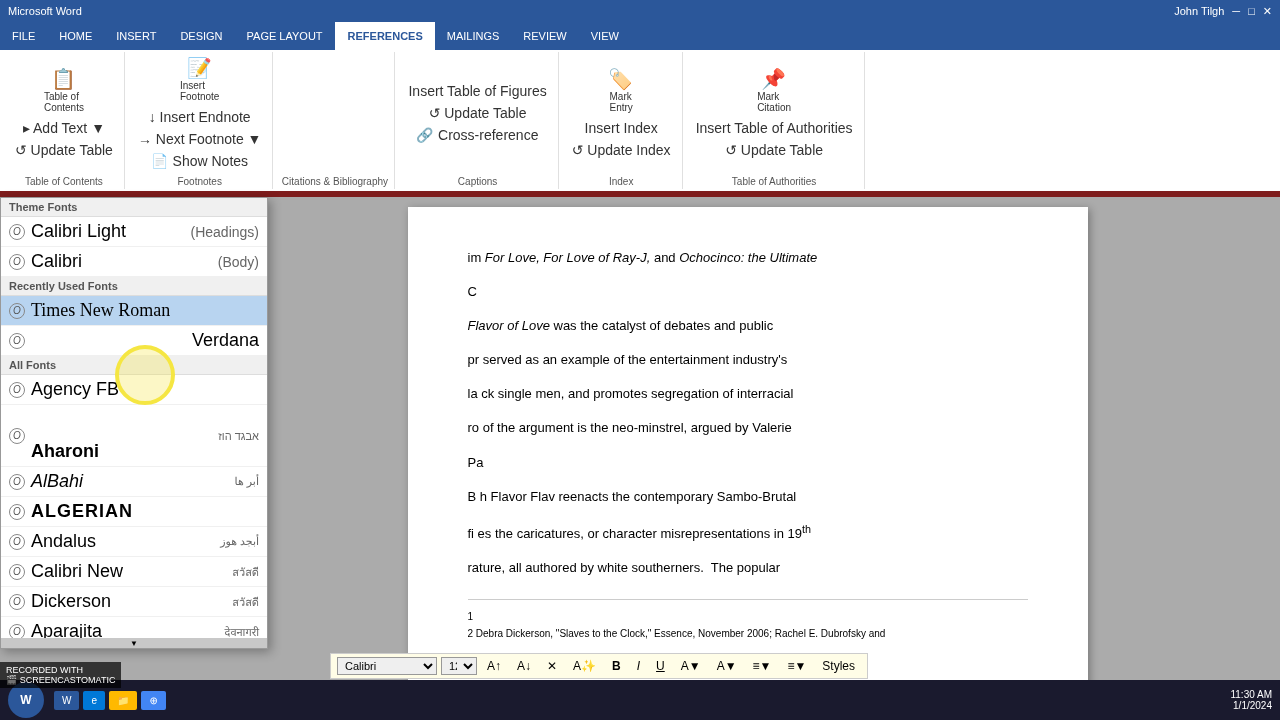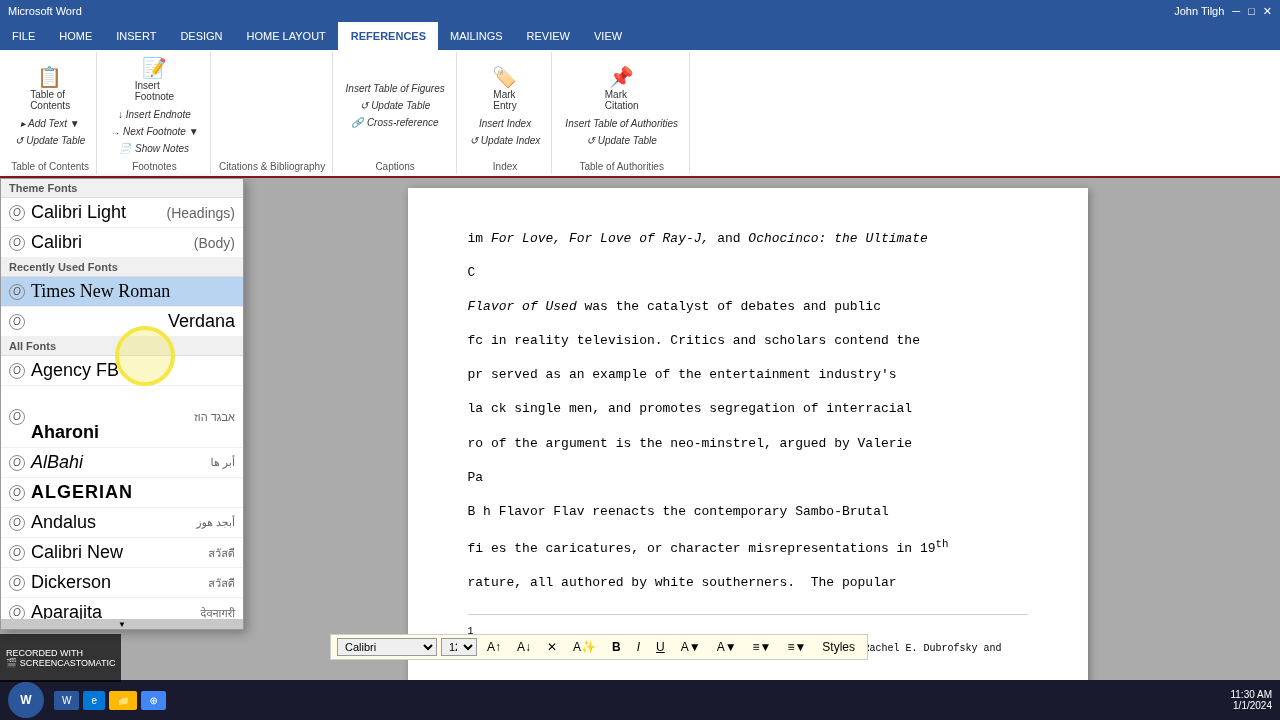--- a/index.html
+++ b/index.html
@@ -14,21 +14,21 @@
       align-items: center;
       justify-content: space-between;
       padding: 0 8px;
       font-size: 11px;
     }
     .title-bar-right { display: flex; gap: 8px; }
 
     
     .ribbon {
       background: #fff;
-      border-bottom: 2px solid #7f1d1d;
+      border-bottom: 6px solid #7f1d1d;
     }
 
     
     .tab-bar {
       display: flex;
       background: #2b579a;
       height: 28px;
     }
     .tab-item {
       padding: 0 12px;
@@ -90,25 +90,24 @@
       border: 1px solid transparent;
     }
     .ribbon-btn .icon { font-size: 20px; line-height: 1; margin-bottom: 2px; }
     .ribbon-btn-small {
       display: flex;
       align-items: flex-end;
       gap: 3px;
       padding: 2px 4px;
       cursor: pointer;
       border-radius: 2px;
-      font-size: 10px;
+      font-size: 14px;
       color: #333;
       white-space: nowrap;
       border: 1px solid transparent;
-      font-style: italic;
     }
 
     .left-panel {
       width: 215px;
       background: #ababab;
       flex-shrink: 0;
     }
 
     .document-area {
       flex: 1;
@@ -125,30 +124,30 @@
       width: 680px;
       min-height: 400px;
       padding: 40px 60px;
       box-shadow: 2px 2px 8px rgba(0,0,0,0.3);
       font-size: 12px;
       line-height: 1.6;
       color: #000;
       position: relative;
     }
 
-    .doc-text { font-family: Liberation Mono, monospace; font-size: 13px; line-height: 1.7; }
+    .doc-text { font-family: Liberation Sans, sans-serif; font-size: 13px; line-height: 1.7; }
     .doc-text em { font-style: italic; }
     .doc-text p { margin-bottom: 12px; }
 
     
     .font-dropdown {
       position: absolute;
       top: 168px;
       left: 330px;
-      width: 244px;
+      width: 268px;
       background: white;
       border: 1px solid #999;
       box-shadow: 3px 3px 10px rgba(0,0,0,0.3);
       z-index: 1000;
       font-size: 12px;
     }
 
     .font-dropdown-scroll {
       max-height: 440px;
       overflow-y: auto;
@@ -275,21 +274,21 @@
   </div>
 </div>
 
 <div class="ribbon">
 
   <div class="tab-bar">
     <div class="tab-item">FILE</div>
     <div class="tab-item">HOME</div>
     <div class="tab-item">INSERT</div>
     <div class="tab-item">DESIGN</div>
-    <div class="tab-item">HOME LAYOUT</div>
+    <div class="tab-item">PAGE LAYOUT</div>
     <div class="tab-item active">REFERENCES</div>
     <div class="tab-item">MAILINGS</div>
     <div class="tab-item">REVIEW</div>
     <div class="tab-item">VIEW</div>
   </div>
 
   <div class="ribbon-toolbar">
 
     <div class="ribbon-group">
       <div class="ribbon-group-content">
@@ -383,22 +382,21 @@
 
 <div style="position: relative; display: flex; height: calc(720px - 22px - 28px - 88px - 40px);">
 
   <div class="left-panel" style="background: #ababab; width: 215px;"></div>
 
   <div class="document-area" style="flex:1; background: #ababab; overflow: hidden; position: relative;">
     <div class="document-page">
       <div class="doc-text">
         <p>im <em>For Love, For Love of Ray-J,</em> and <em>Ochocinco: the Ultimate</em></p>
         <p>C</p>
-        <p><em>Flavor of Used</em> was the catalyst of debates and public</p>
-        <p>fc in reality television. Critics and scholars contend the</p>
+        <p><em>Flavor of Love</em> was the catalyst of debates and public</p>
         <p>pr served as an example of the entertainment industry's</p>
         <p>la ck single men, and promotes segregation of interracial</p>
         <p>ro of the argument is the neo-minstrel, argued by Valerie</p>
         <p>Pa</p>
         <p>B h Flavor Flav reenacts the contemporary Sambo-Brutal</p>
         <p>fi es the caricatures, or character misrepresentations in 19<sup>th</sup></p>
         <p>rature, all authored by white southerners.&nbsp; The popular</p>
         <div class="doc-footnote">
           <div>1</div>
           <div>2 Debra Dickerson, "Slaves to the Clock," Essence, November 2006; Rachel E. Dubrofsky and</div>
@@ -525,21 +523,21 @@
 <div class="status-bar" style="position: relative; bottom: auto;">
 
   <div style="flex:1;"></div>
 
 </div>
 
 <div class="taskbar">
   <div style="display:flex; align-items:center; gap:6px; padding: 0 8px; width:100%;">
     <div style="width:36px; height:36px; background:#2b579a; border-radius:50%; display:flex; align-items:center; justify-content:center; color:white; font-weight:bold; cursor:pointer;">W</div>
 
-    <div style="position:absolute; bottom:38px; left:0; background:rgba(0,0,0,0.7); color:white; font-size:9px; padding:14px 6px;margin-top:14px;">RECORDED WITH<br>🎬 SCREENCASTOMATIC</div>
+    <div style="position:absolute; bottom:32px; left:0; background:rgba(0,0,0,0.7); color:white; font-size:9px; padding:3px 6px;margin-top:14px;">RECORDED WITH<br>🎬 SCREENCASTOMATIC</div>
     <div style="flex:1; display:flex; gap:4px; padding: 0 4px;">
       <div style="background:#2b579a; color:white; padding: 4px 8px; font-size:10px; cursor:pointer; border-radius:2px;">W</div>
       <div style="background:#0078d7; color:white; padding: 4px 8px; font-size:10px; cursor:pointer; border-radius:2px;">e</div>
       <div style="background:#ffb900; color:white; padding: 4px 8px; font-size:10px; cursor:pointer; border-radius:2px;">📁</div>
       <div style="background:#4285f4; color:white; padding: 4px 8px; font-size:10px; cursor:pointer; border-radius:2px;">⊕</div>
     </div>
     <div style="color:white; font-size:10px; text-align:right;">
       <div>11:30 AM</div>
       <div>1/1/2024</div>
     </div>

